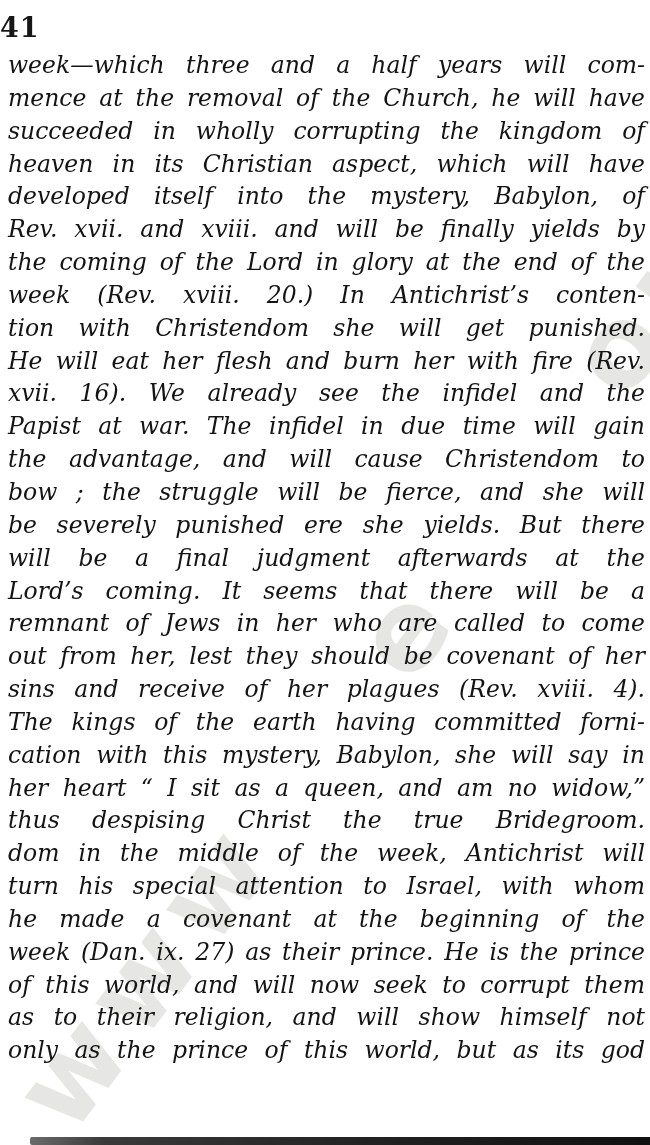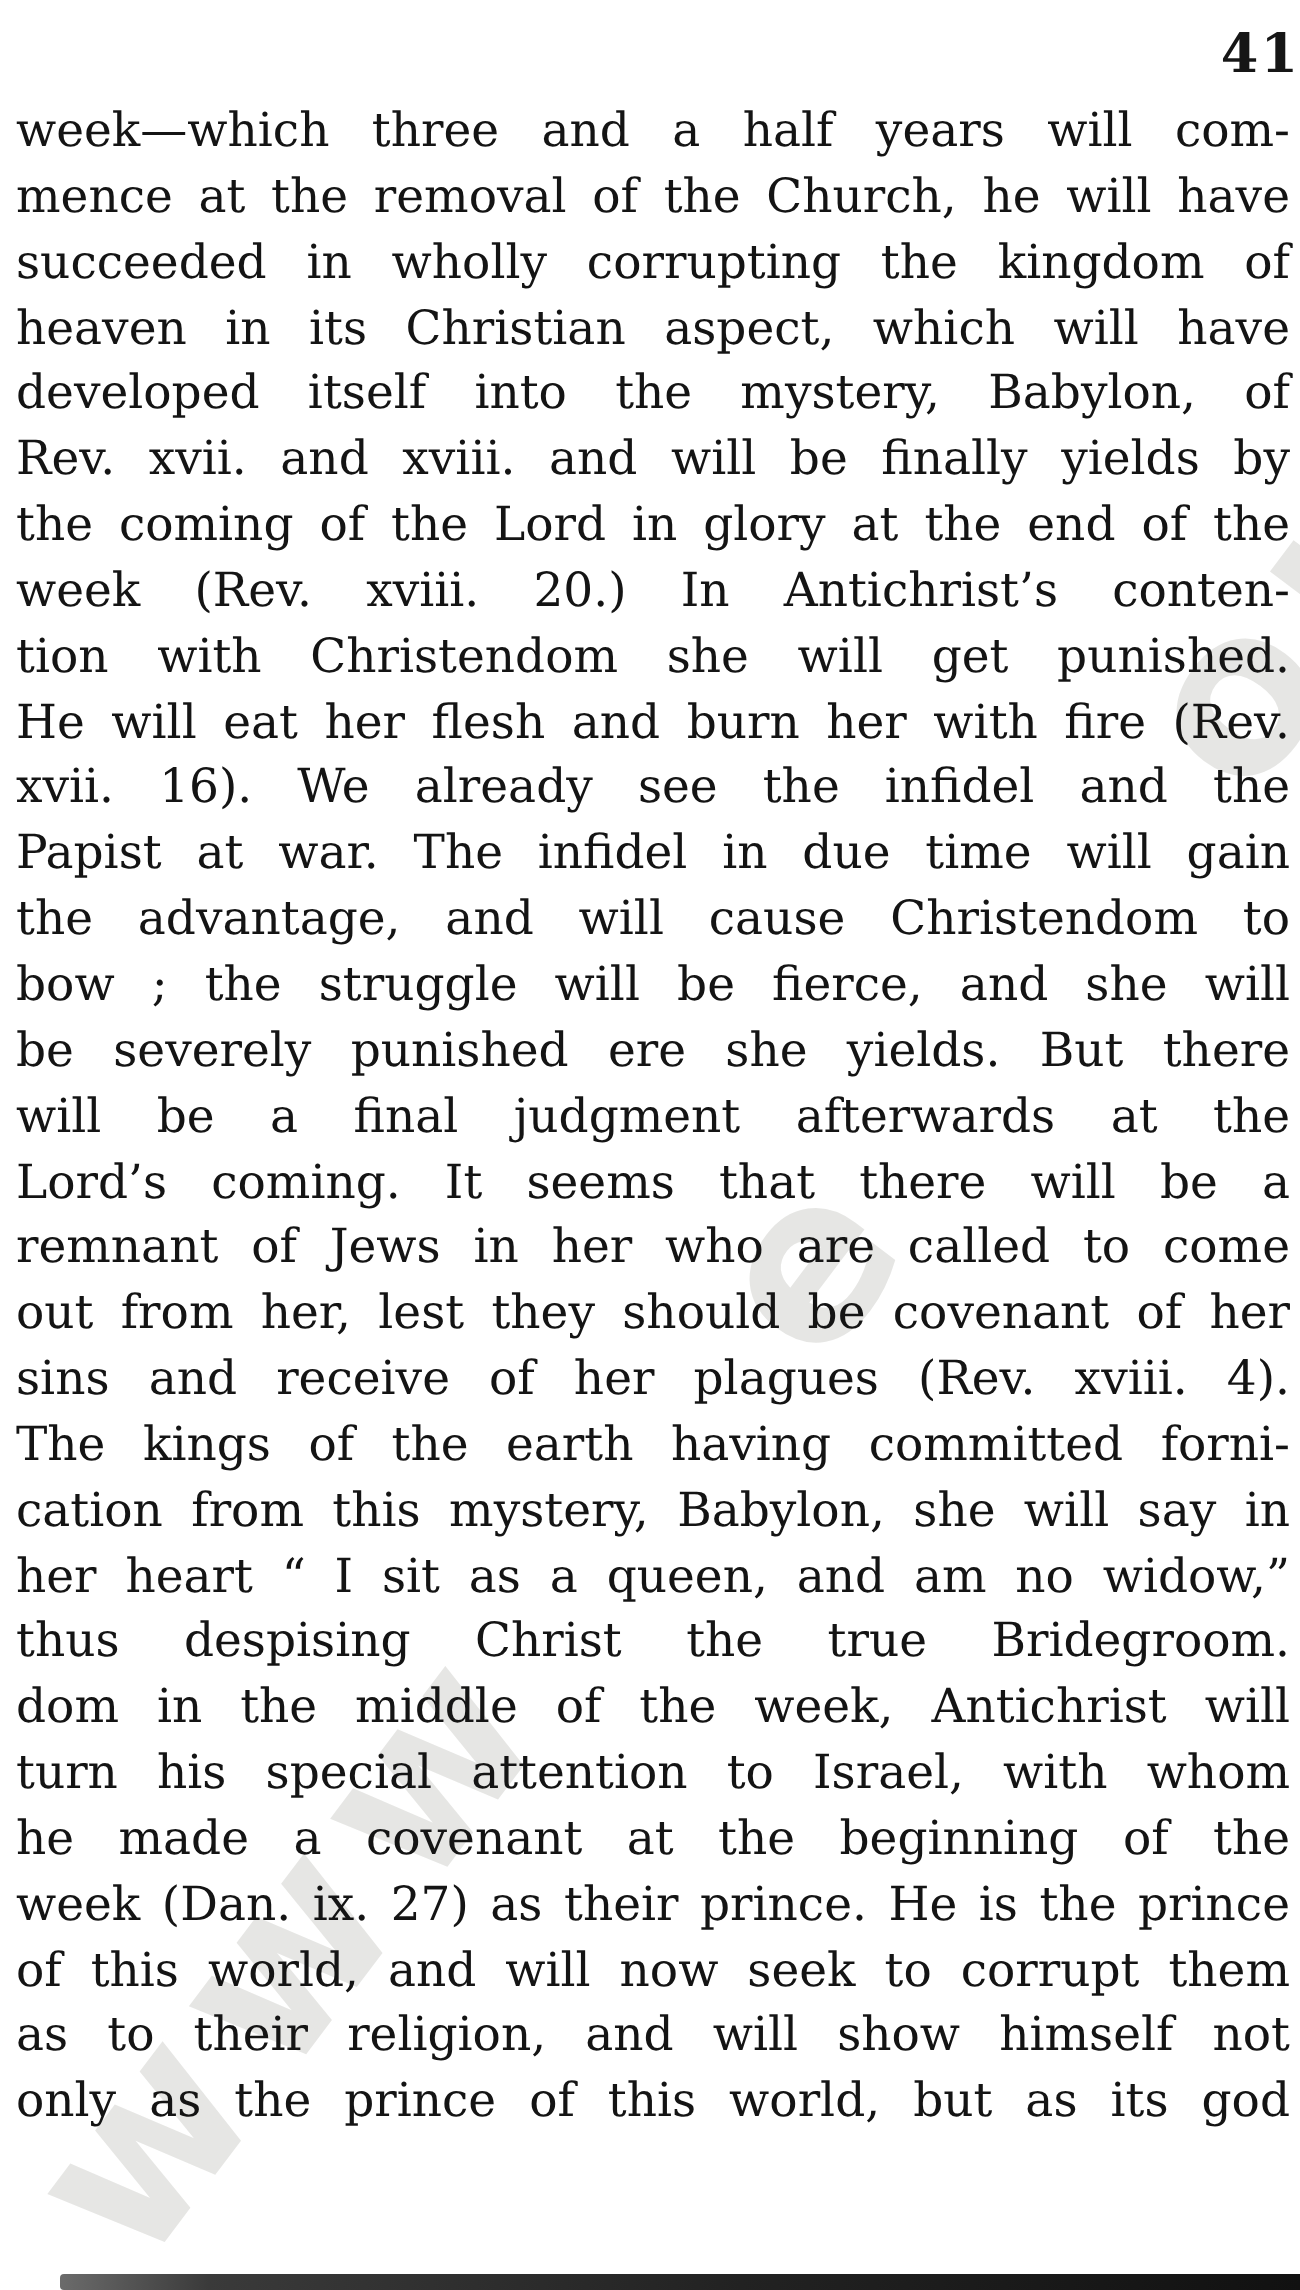--- a/index.html
+++ b/index.html
@@ -25,41 +25,42 @@
     color: rgba(178, 178, 170, 0.32);
     white-space: nowrap;
     user-select: none;
     pointer-events: none;
   }
   .page-number {
     position: absolute;
     top: 12px;
     left: 0;
     width: 100%;
-    text-align: right;
+    text-align: left;
     font-size: 27px;
     font-weight: bold;
     color: #161616;
     letter-spacing: 1px;
   }
   .text-block {
     position: absolute;
     top: 49px;
     left: 8px;
     right: 5px;
     color: #141414;
   }
   .text-block .line {
     font-size: 23.5px;
     line-height: 32.85px;
     height: 32.85px;
     text-align: justify;
     text-align-last: justify;
     white-space: nowrap;
     overflow: visible;
+    font-style: italic;
   }
   .scan-bar {
     position: absolute;
     left: 30px;
     right: 0;
     bottom: 0;
     height: 8px;
     background: linear-gradient(to right, #6b6b6b 0%, #3a3a3a 12%, #222222 55%, #111111 100%);
     border-radius: 2px 0 0 2px;
   }
@@ -88,21 +89,21 @@
       <div class="line">Papist at war.  The infidel in due time will gain</div>
       <div class="line">the advantage, and will cause Christendom to</div>
       <div class="line">bow ; the struggle will be fierce, and she will</div>
       <div class="line">be severely punished ere she yields.  But there</div>
       <div class="line">will be a final judgment afterwards at the</div>
       <div class="line">Lord’s coming.  It seems that there will be a</div>
       <div class="line">remnant of Jews in her who are called to come</div>
       <div class="line">out from her, lest they should be covenant of her</div>
       <div class="line">sins and receive of her plagues (Rev. xviii. 4).</div>
       <div class="line">The kings of the earth having committed forni-</div>
-      <div class="line">cation from this mystery, Babylon, she will say in</div>
+      <div class="line">cation with this mystery, Babylon, she will say in</div>
       <div class="line">her heart “ I sit as a queen, and am no widow,”</div>
       <div class="line">thus despising Christ the true Bridegroom.</div>
       <div class="line">dom in the middle of the week, Antichrist will</div>
       <div class="line">turn his special attention to Israel, with whom</div>
       <div class="line">he made a covenant at the beginning of the</div>
       <div class="line">week (Dan. ix. 27) as their prince. He is the prince</div>
       <div class="line">of this world, and will now seek to corrupt them</div>
       <div class="line">as to their religion, and will show himself not</div>
       <div class="line">only as the prince of this world, but as its god</div>
     </div>

